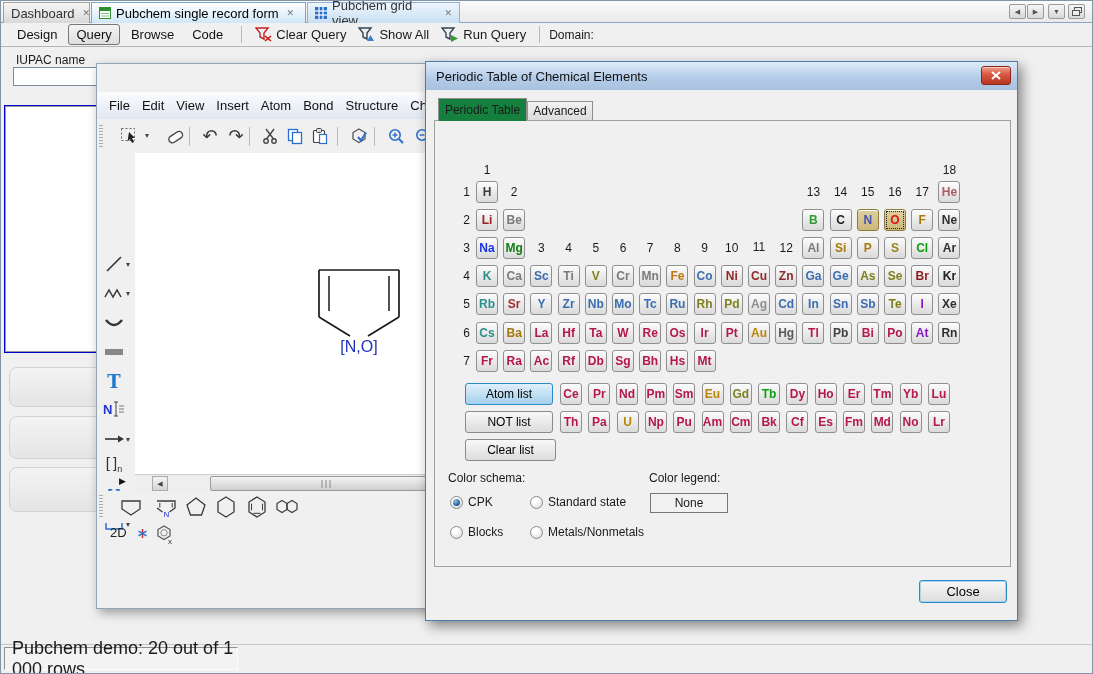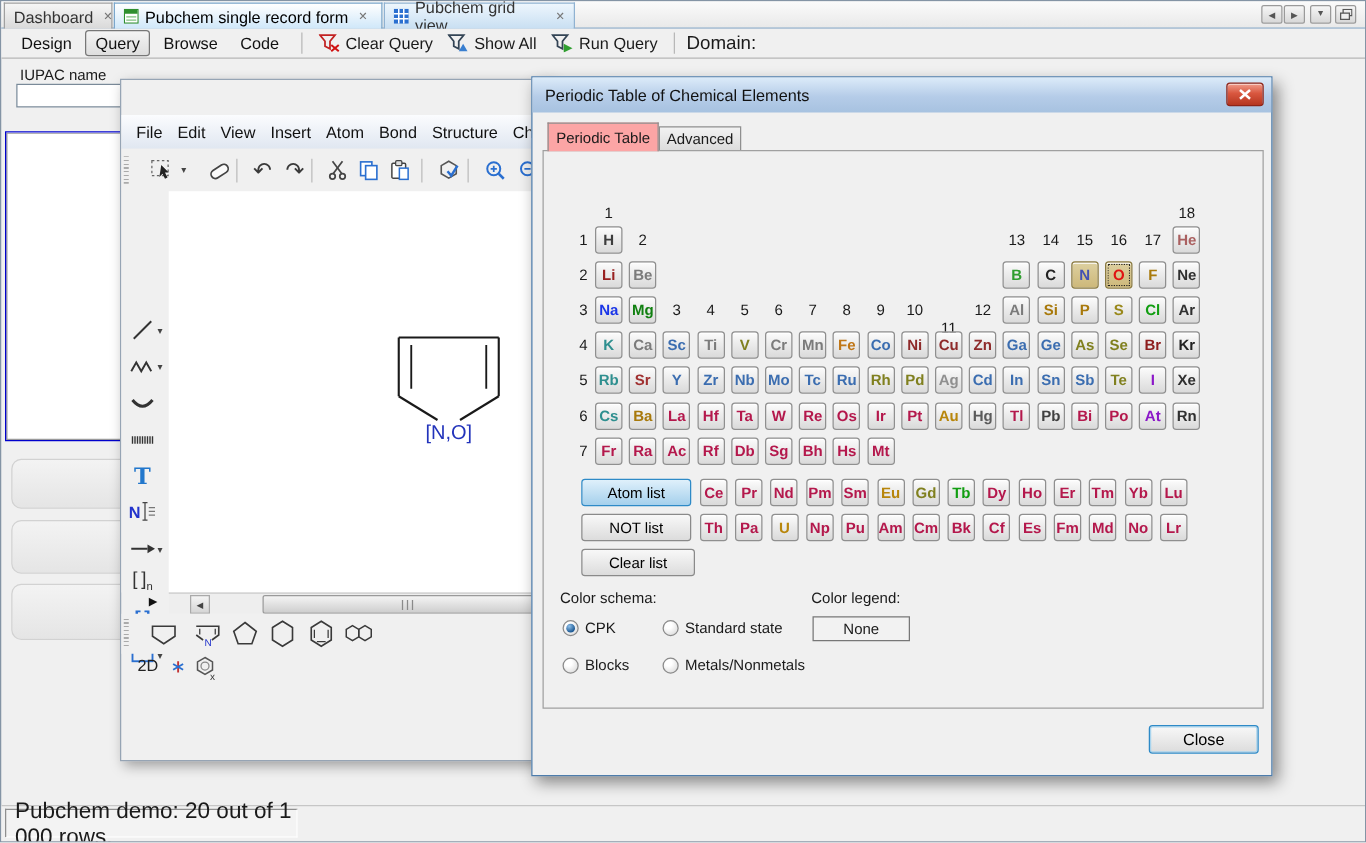--- a/index.html
+++ b/index.html
@@ -14,21 +14,21 @@
   .tab.bluetab { background:linear-gradient(#eef6fd,#c8dff2); border-color:#8fb2d2; }
   .tab .closex { font-size:9px; color:#777; margin-left:3px; }
   .navbtn { position:absolute; top:3px; width:17px; height:15px; border:1px solid #9a9a9a; border-radius:2px; background:linear-gradient(#f6f6f6,#d8d8d8); display:flex; align-items:center; justify-content:center; font-size:7px; color:#555; }
 
   
   .toolbar { position:absolute; left:0; top:22px; right:0; height:24px; background:#f0f0f0; border-bottom:1px solid #b6b6b6; display:flex; align-items:center; padding-left:9px; }
   .mode { font-size:13px; padding:2px 7px; margin-right:4px; color:#111; }
   .mode.sel { border:1px solid #777; border-radius:3px; background:linear-gradient(#f4f4f4,#dedede); }
   .tsep { width:1px; height:17px; background:#b8b8b8; margin:0 7px; }
   .actbtn { display:flex; align-items:center; gap:4px; font-size:13px; padding:0 6px; }
-  .domainlbl { font-size:15px; margin:0 3px 0 2px; }
+  .domainlbl { font-size:12px; margin:0 3px 0 2px; }
   .dropdown { width:170px; height:20px; border:1px solid #8a8a8a; border-radius:2px; background:linear-gradient(#fafafa,#dcdcdc); display:flex; align-items:center; padding:0 6px; gap:6px; font-size:12.5px; }
   .dropdown .dd-caret { margin-left:auto; font-size:8px; color:#333; }
 
   
   .iupac-label { position:absolute; left:15px; top:52px; font-size:12px; }
   .iupac-input { position:absolute; left:12px; top:66px; width:150px; height:19px; background:#fff; border:1px solid #7a8a99; }
   .structbox { position:absolute; left:3px; top:104px; width:292px; height:248px; background:#fff; border:1px solid #0000cc; box-shadow:inset 0 0 0 1px #9a9a9a; }
   .graybox { position:absolute; left:8px; width:280px; border:1px solid #d2d2d2; border-radius:8px; background:linear-gradient(#f3f3f3,#e5e5e5); }
 
   
@@ -61,21 +61,21 @@
   .ew-templates { position:absolute; left:0; top:427px; right:0; height:32px; background:#f0f0f0; }
   .tmpl { position:absolute; top:2px; width:28px; height:28px; display:flex; align-items:center; justify-content:center; }
   .ew-bottomrow { position:absolute; left:0; top:459px; right:0; height:26px; }
   .mode2d { position:absolute; left:13px; top:2px; font-size:13px; color:#222; }
 
   
   .ptdlg { position:absolute; left:424px; top:60px; width:593px; height:560px; background:#f0f0f0; border:1px solid #4d7cab; box-shadow:4px 5px 12px rgba(0,0,0,.45); z-index:20; }
   .pt-title { position:absolute; left:0; top:0; right:0; height:28px; background:linear-gradient(#dcebf9,#b5cce8 55%,#a7c2e0); display:flex; align-items:center; padding-left:10px; font-size:13px; color:#111; }
   .pt-close { position:absolute; right:6px; top:4px; width:30px; height:19px; border:1px solid #8e2418; border-radius:3px; background:linear-gradient(#f09c8c,#d9573f 45%,#b53621); display:flex; align-items:center; justify-content:center; box-shadow:inset 0 1px 0 rgba(255,255,255,.5); }
   .pt-tab { position:absolute; font-size:12px; display:flex; align-items:center; justify-content:center; border:1px solid #8f8f8f; }
-  .pt-tab.sel { left:12px; top:36px; width:89px; height:23px; background:#fca5a5; border-bottom:none; z-index:2; }
+  .pt-tab.sel { left:12px; top:36px; width:89px; height:23px; background:#15803d; border-bottom:none; z-index:2; }
   .pt-tab.unsel { left:101px; top:39px; width:66px; height:20px; background:linear-gradient(#f2f2f2,#dcdcdc); }
   .pt-panel { position:absolute; left:8px; top:58px; width:577px; height:447px; border:1px solid #a0a0a0; background:#f0f0f0; }
   .infobox { position:absolute; left:106px; top:70px; width:270px; height:98px; border:1px solid #8a8a8a; background:#f0f0f0; }
   .info-label { position:absolute; left:8px; font-size:12px; }
   .info-value { position:absolute; left:110px; font-size:12px; }
   .pnum { position:absolute; width:14px; text-align:right; font-size:12px; }
   .gnum { position:absolute; width:22px; text-align:center; font-size:12px; }
   .elcell { position:absolute; width:22px; height:22px; border:1px solid #8f8f8f; border-radius:3px; background:linear-gradient(#fcfcfc,#ececec 45%,#dadada); box-shadow:inset 0 1px 0 #fff; display:flex; align-items:center; justify-content:center; font-size:12px; font-weight:bold; }
   .elcell.sel { background:linear-gradient(#ddd0a0,#cdb87a); border-color:#8a7a40; }
   .elcell.focus { outline:1px dotted #222; outline-offset:-3px; }
@@ -463,21 +463,21 @@
         <div class="gnum" style="left: 458px; top: 123px;">16</div>
         <div class="gnum" style="left: 485.2px; top: 123px;">17</div>
         <div class="gnum" style="left: 104.4px; top: 179px;">3</div>
         <div class="gnum" style="left: 131.6px; top: 179px;">4</div>
         <div class="gnum" style="left: 158.8px; top: 179px;">5</div>
         <div class="gnum" style="left: 186px; top: 179px;">6</div>
         <div class="gnum" style="left: 213.2px; top: 179px;">7</div>
         <div class="gnum" style="left: 240.4px; top: 179px;">8</div>
         <div class="gnum" style="left: 267.6px; top: 179px;">9</div>
         <div class="gnum" style="left: 294.8px; top: 179px;">10</div>
-        <div class="gnum" style="left: 322px; top: 178px; margin-top: 15px;">11</div>
+        <div class="gnum" style="left: 322px; top: 178px;">11</div>
         <div class="gnum" style="left: 349.2px; top: 179px;">12</div>
         <div class="elcell" style="left: 50px; top: 119px; color: rgb(61, 61, 61);">H</div>
         <div class="elcell" style="left: 512.4px; top: 119px; color: rgb(170, 96, 96);">He</div>
         <div class="elcell" style="left: 50px; top: 147.1px; color: rgb(153, 33, 33);">Li</div>
         <div class="elcell" style="left: 77.2px; top: 147.1px; color: rgb(123, 123, 123);">Be</div>
         <div class="elcell" style="left: 376.4px; top: 147.1px; color: rgb(47, 158, 47);">B</div>
         <div class="elcell" style="left: 403.6px; top: 147.1px; color: rgb(34, 34, 34);">C</div>
         <div class="elcell sel" style="left: 430.8px; top: 147.1px; color: rgb(67, 80, 180);">N</div>
         <div class="elcell sel focus" style="left: 458px; top: 147.1px; color: rgb(224, 18, 18);">O</div>
         <div class="elcell" style="left: 485.2px; top: 147.1px; color: rgb(168, 121, 11);">F</div>

